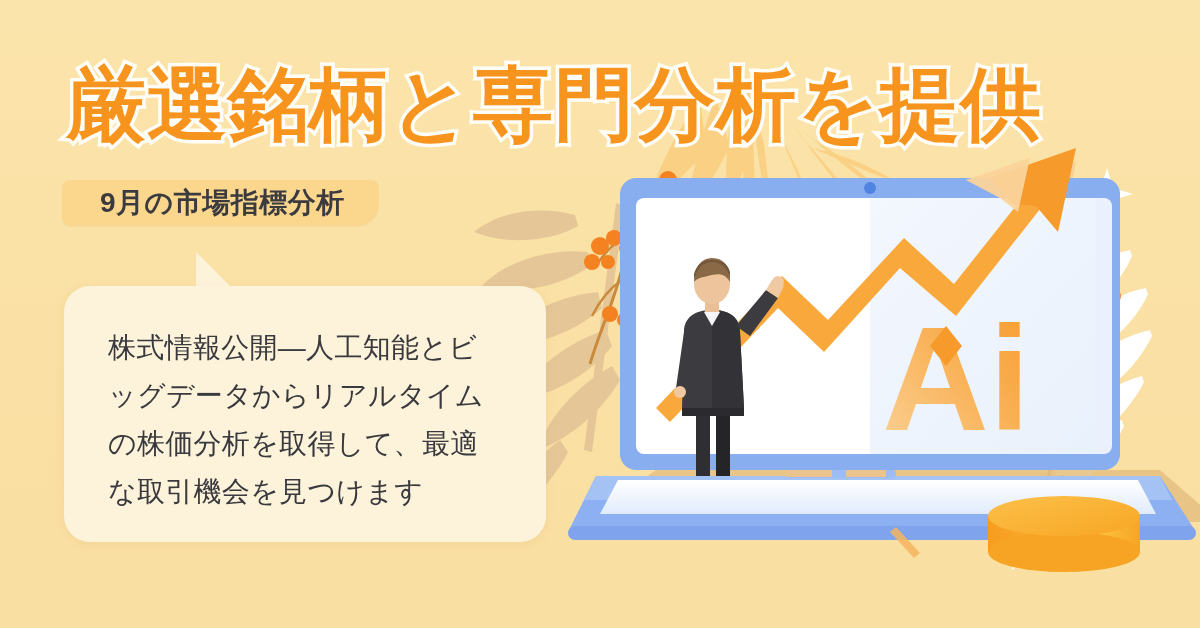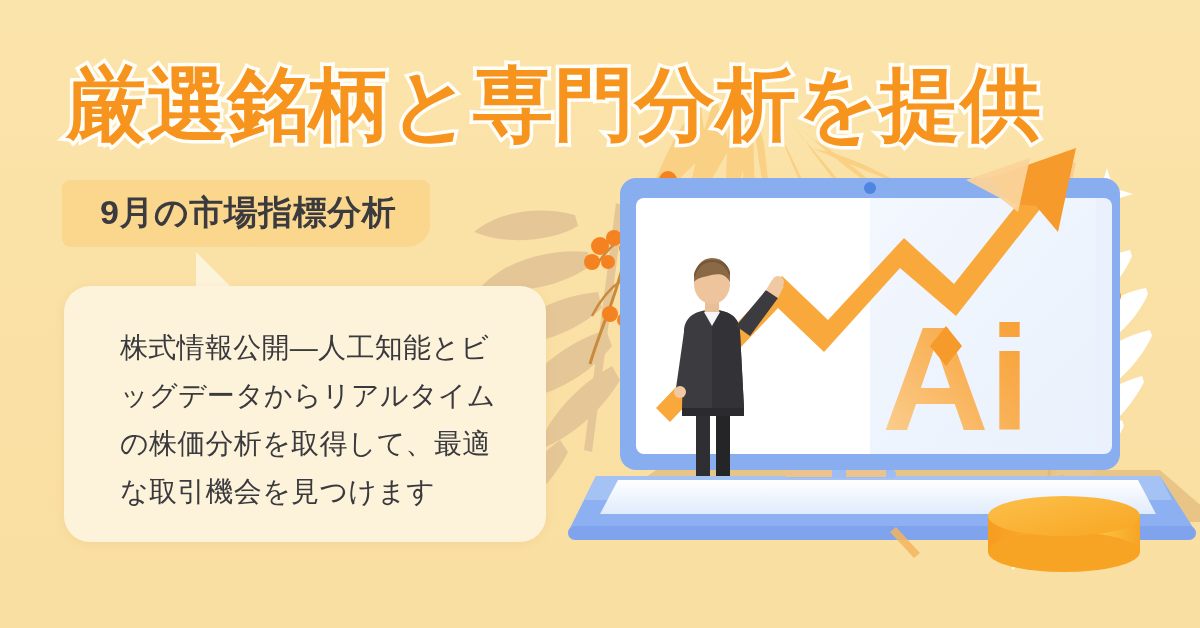--- a/index.html
+++ b/index.html
@@ -26,25 +26,25 @@
     color:#f7941e; white-space:nowrap; line-height:1.12;
     -webkit-text-stroke:7px #fffdf7;
     paint-order:stroke fill;
     text-shadow:0 2px 0 rgba(255,255,255,.35);
     margin-top:16px;
   }
 
   
   #badge {
     position:absolute; left:62px; top:180px;
-    height:66px; padding:0 34px 0 38px;
+    height:46px; padding:0 34px 0 38px;
     display:flex; align-items:center;
     background:#fbd78e;
     border-radius:8px 8px 22px 8px;
-    color:#3b3b3f; font-size:34px; font-weight:700; letter-spacing:.5px;
+    color:#3b3b3f; font-size:28px; font-weight:700; letter-spacing:.5px;
     box-shadow:0 1px 0 rgba(0,0,0,.03);
   }
 
   
   #card {
     position:absolute; left:64px; top:286px; width:482px; height:256px;
     background:#fdf3db;
     border-radius:26px;
     box-shadow:0 2px 10px rgba(190,150,70,.13);
   }
@@ -53,21 +53,20 @@
     width:0; height:0;
     border-left:0 solid transparent;
     border-right:38px solid transparent;
     border-bottom:38px solid #fdf3db;
   }
   #card-text {
     position:absolute; left:108px; top:324px; width:420px;
     color:#3a3a3e; font-size:28px; line-height:48px;
     letter-spacing:.3px; font-weight:400;
     white-space:pre-line;
-    margin-left:12px;
   }
 
   
   #illo { position:absolute; left:560px; top:140px; width:640px; height:488px; }
 </style>
 </head>
 <body>
 
 <div id="stage">
 

